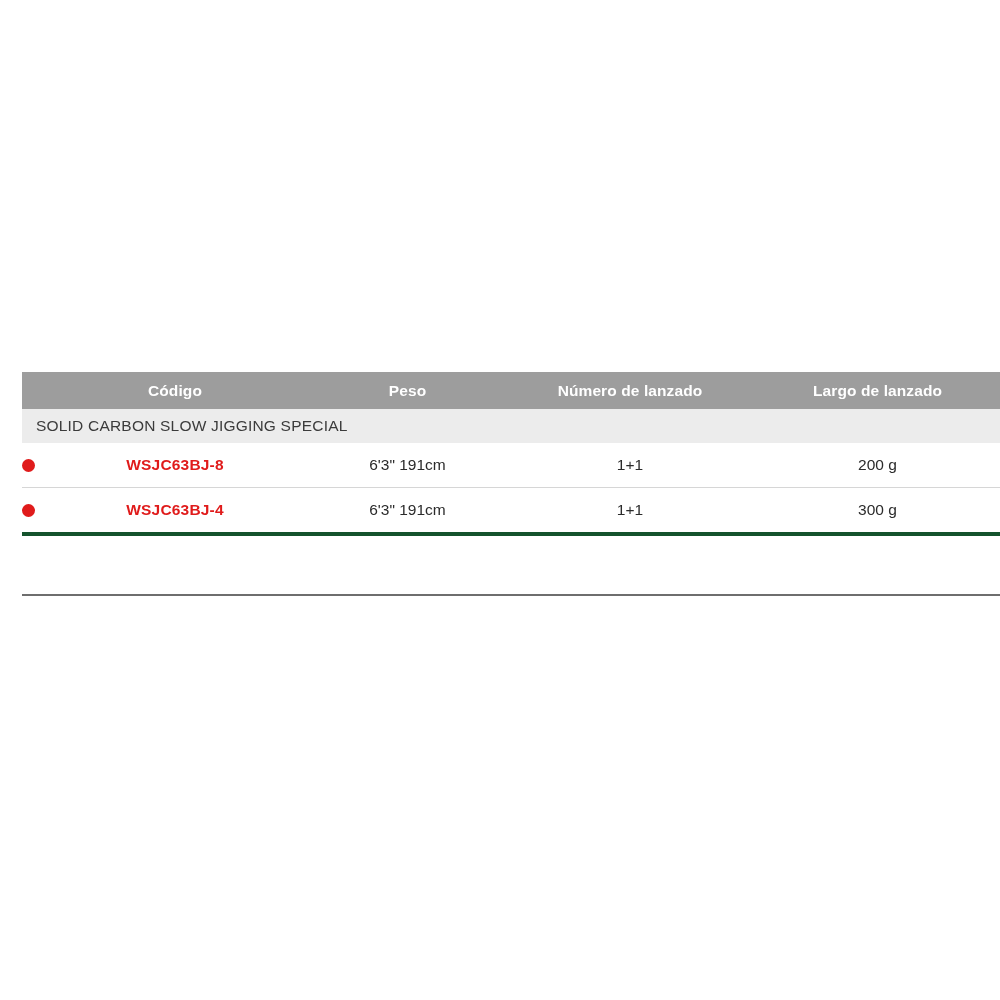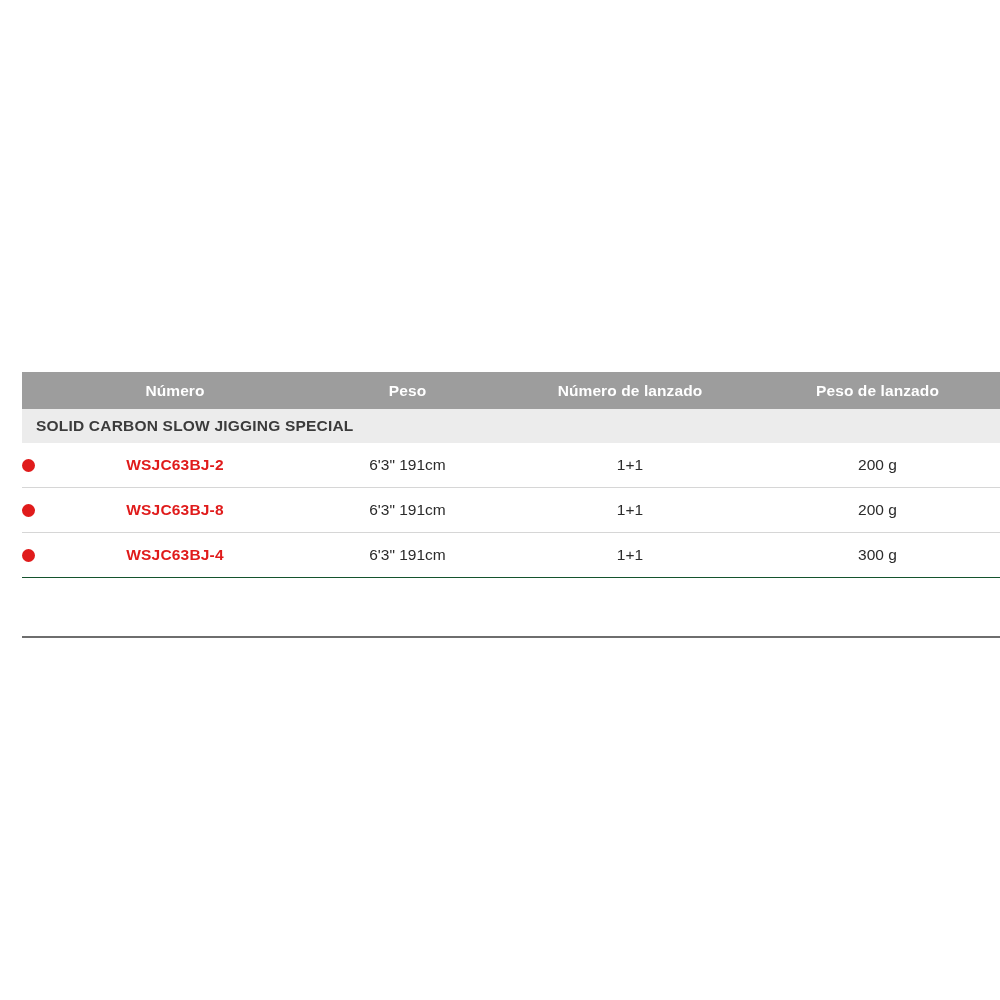--- a/index.html
+++ b/index.html
@@ -48,21 +48,21 @@
   th.col-codigo { width: 270px; }
   th.col-largo  { width: 195px; }
   th.col-tramos { width: 250px; }
   th.col-peso   { width: 245px; }
 
   
   tr.group-row td {
     background: #ececec;
     color: #3b3b3b;
     font-size: 15.5px;
-    font-weight: bold;
+    font-weight: normal;
     padding: 8px 0 8px 14px;
     letter-spacing: 0.2px;
     border: none;
   }
 
   
   tr.data-row td {
     background: #ffffff;
     font-size: 15.5px;
     color: #2b2b2b;
@@ -87,21 +87,21 @@
     margin-left: 0px;
   }
 
   tr.data-row td.cell-code {
     color: #e01b1b;
     font-weight: bold;
     letter-spacing: 0.2px;
   }
 
   tr.data-row:last-of-type td {
-    border-bottom: 1px solid #14532d;
+    border-bottom: 4px solid #14532d;
   }
 
   
   .footer-band {
     height: 58px;
     background: #ffffff;
   }
 
   .closing-rule {
     border-top: 2px solid #6e6e6e;
@@ -111,40 +111,31 @@
 </head>
 <body>
 
 <div id="page">
 
   <div class="spec-table">
     <table class="spec">
       <thead>
         <tr class="header-row">
           <th class="col-bullet"></th>
-          <th class="col-codigo">Número</th>
+          <th class="col-codigo">Código</th>
           <th class="col-largo">Peso</th>
           <th class="col-tramos">Número de lanzado</th>
-          <th class="col-peso">Peso de lanzado</th>
+          <th class="col-peso">Largo de lanzado</th>
         </tr>
       </thead>
       <tbody>
         <tr class="group-row">
           <td colspan="5">SOLID CARBON SLOW JIGGING SPECIAL</td>
         </tr>
 
-        <tr class="data-row">
-          <td class="cell-bullet">
-            <span class="bullet-dot"></span>
-          </td>
-          <td class="cell-code">WSJC63BJ-2</td>
-          <td>6'3" 191cm</td>
-          <td>1+1</td>
-          <td>200 g</td>
-        </tr>
 
         <tr class="data-row">
           <td class="cell-bullet">
             <span class="bullet-dot"></span>
           </td>
           <td class="cell-code">WSJC63BJ-8</td>
           <td>6'3" 191cm</td>
           <td>1+1</td>
           <td>200 g</td>
         </tr>

